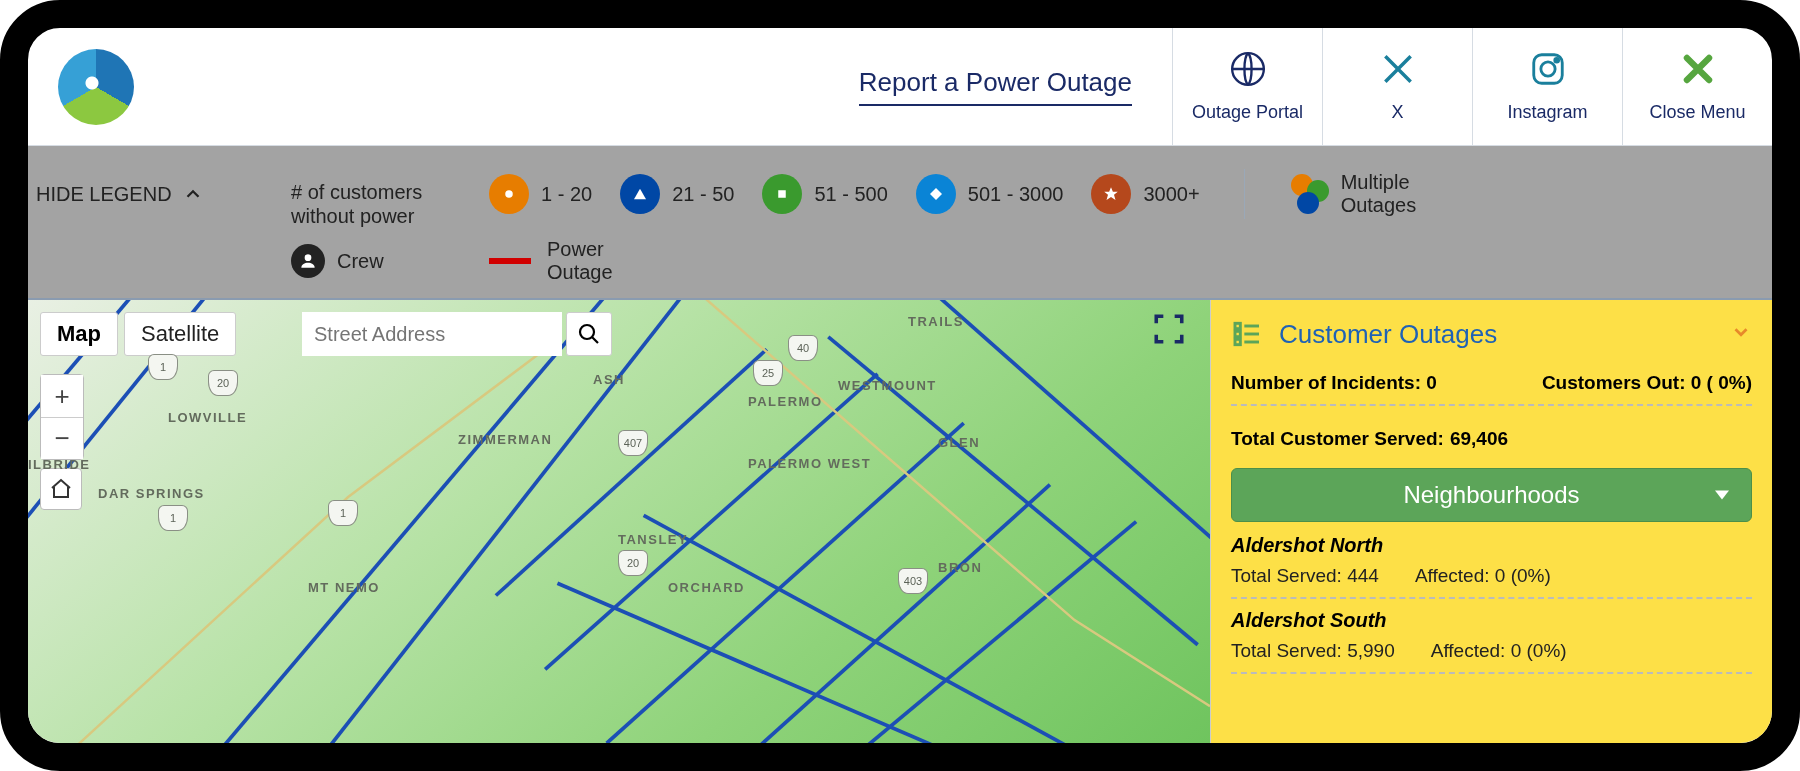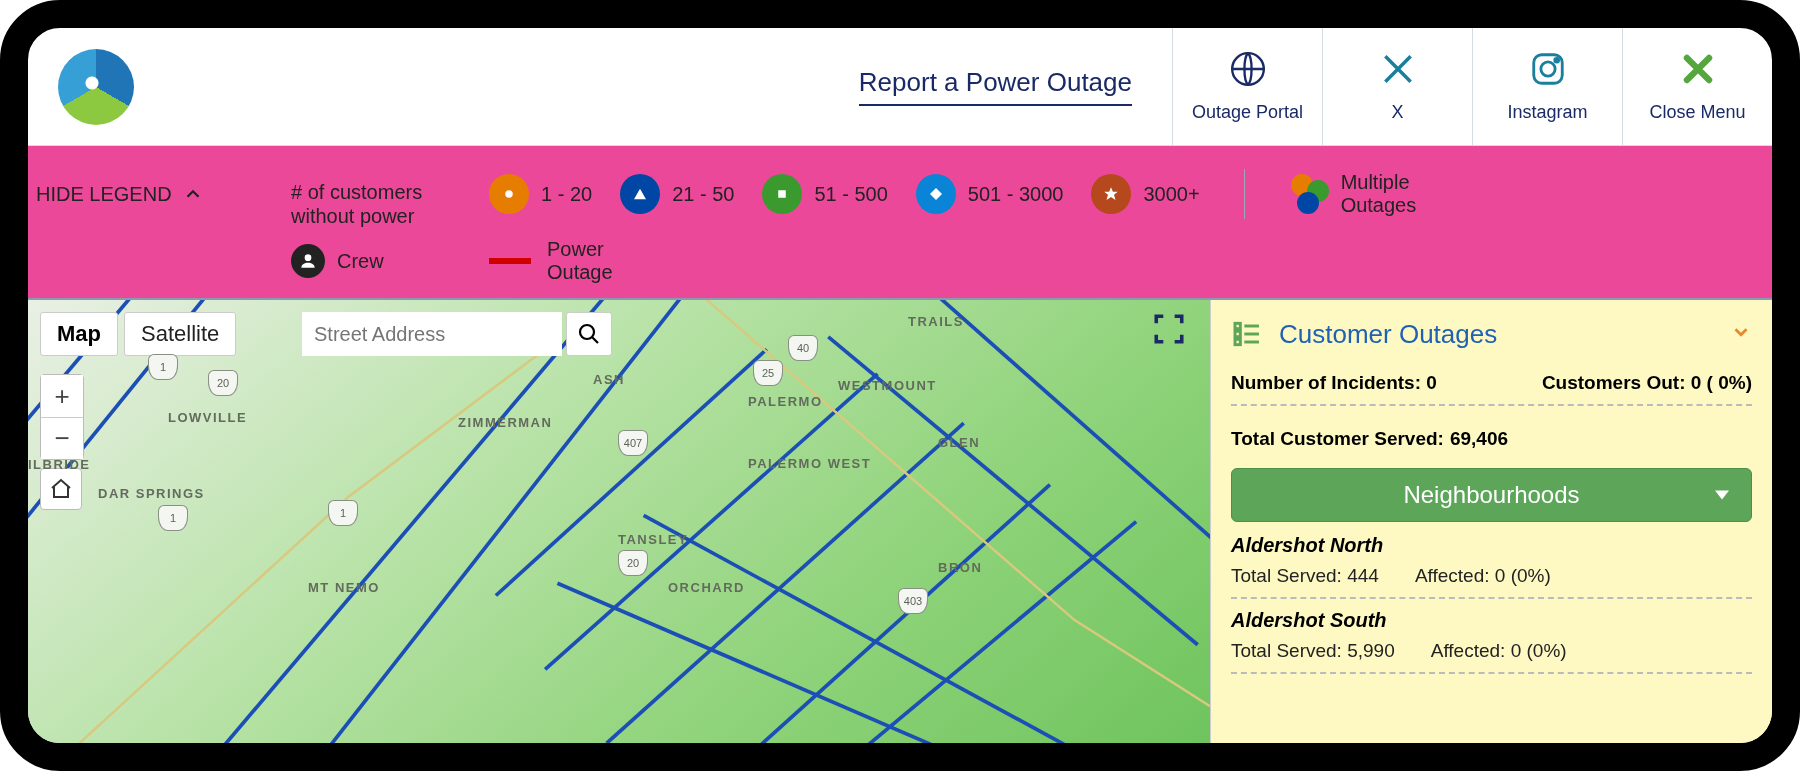--- a/index.html
+++ b/index.html
@@ -74,21 +74,21 @@
   align-items: center;
   justify-content: center;
   gap: 14px;
   cursor: pointer;
   color: #1a2a66;
   font-size: 18px;
 }
 .nav-item svg { width: 38px; height: 38px; }
 
 .legend-bar {
-  background: #ec4899;
+  background: #a3a3a3;
   border-bottom: 2px solid #8a9bb0;
   padding: 14px 10px 14px 0;
   display: flex;
   flex-direction: column;
   gap: 10px;
 }
 .legend-row {
   display: flex;
   align-items: center;
   gap: 28px;
@@ -218,21 +218,21 @@
 .road-shield {
   position:absolute; width:30px; height:26px;
   border:1.5px solid #8a8f85; border-radius:6px 6px 10px 10px / 6px 6px 14px 14px;
   background:#f4f6f1; color:#5c6358; font-size:11px;
   display:flex; align-items:center; justify-content:center;
 }
 
 .side-panel {
   width: 562px;
   border-left: 1px solid #ccc;
-  background:#fef9c3;
+  background:#fde047;
   padding: 18px 20px 0 20px;
   overflow: hidden;
 }
 .panel-header {
   display:flex; align-items:center; gap:16px;
 }
 .panel-header svg.icon { width:32px; height:32px;}
 .panel-title { color:#1f62b5; font-size:26px; font-weight:400;}
 .panel-chevron { margin-left:auto; cursor:pointer;}
 .panel-chevron svg { width:22px; height:22px; stroke:#e7892a; fill:none; stroke-width:3;}
@@ -434,40 +434,40 @@
     <div class="home-btn">
       <svg viewBox="0 0 24 24">
               <path d="M3 11l9-8 9 8M5 10v10h14V10"></path>
             </svg>
     </div>
 
     <span class="map-label" style="top:110px; left:140px">LOWVILLE</span>
     <span class="map-label" style="top:157px; left:0px">ILBRIDE</span>
     <span class="map-label" style="top:186px; left:70px">DAR SPRINGS</span>
     <span class="map-label" style="top:280px; left:280px">MT NEMO</span>
-    <span class="map-label" style="top:115px; left:430px">ZIMMERMAN</span>
+    <span class="map-label" style="top:132px; left:430px">ZIMMERMAN</span>
     <span class="map-label" style="top:72px; left:565px">ASH</span>
     <span class="map-label" style="top:232px; left:590px">TANSLEY</span>
     <span class="map-label" style="top:280px; left:640px">ORCHARD</span>
     <span class="map-label" style="top:94px; left:720px">PALERMO</span>
     <span class="map-label" style="top:156px; left:720px">PALERMO WEST</span>
     <span class="map-label" style="top:14px; left:880px">TRAILS</span>
     <span class="map-label" style="top:78px; left:810px">WESTMOUNT</span>
     <span class="map-label" style="top:135px; left:910px">GLEN</span>
     <span class="map-label" style="top:260px; left:910px">BRON</span>
 
     <span class="road-shield" style="top:54px; left:120px">1</span>
     <span class="road-shield" style="top:205px; left:130px">1</span>
     <span class="road-shield" style="top:200px; left:300px">1</span>
     <span class="road-shield" style="top:70px; left:180px">20</span>
     <span class="road-shield" style="top:250px; left:590px">20</span>
     <span class="road-shield" style="top:130px; left:590px">407</span>
     <span class="road-shield" style="top:35px; left:760px">40</span>
     <span class="road-shield" style="top:60px; left:725px">25</span>
-    <span class="road-shield" style="top:288px; left:870px">403</span>
+    <span class="road-shield" style="top:268px; left:870px">403</span>
   </div>
 
   <aside class="side-panel">
     <div class="panel-header">
       <svg class="icon" viewBox="0 0 24 24" fill="none" stroke="#5ca559" stroke-width="2.2">
               <rect x="3" y="4" width="4" height="4"></rect>
               <rect x="3" y="10" width="4" height="4"></rect>
               <rect x="3" y="16" width="4" height="4"></rect>
               <line x1="10" y1="6" x2="21" y2="6"></line>
               <line x1="10" y1="12" x2="21" y2="12"></line>

